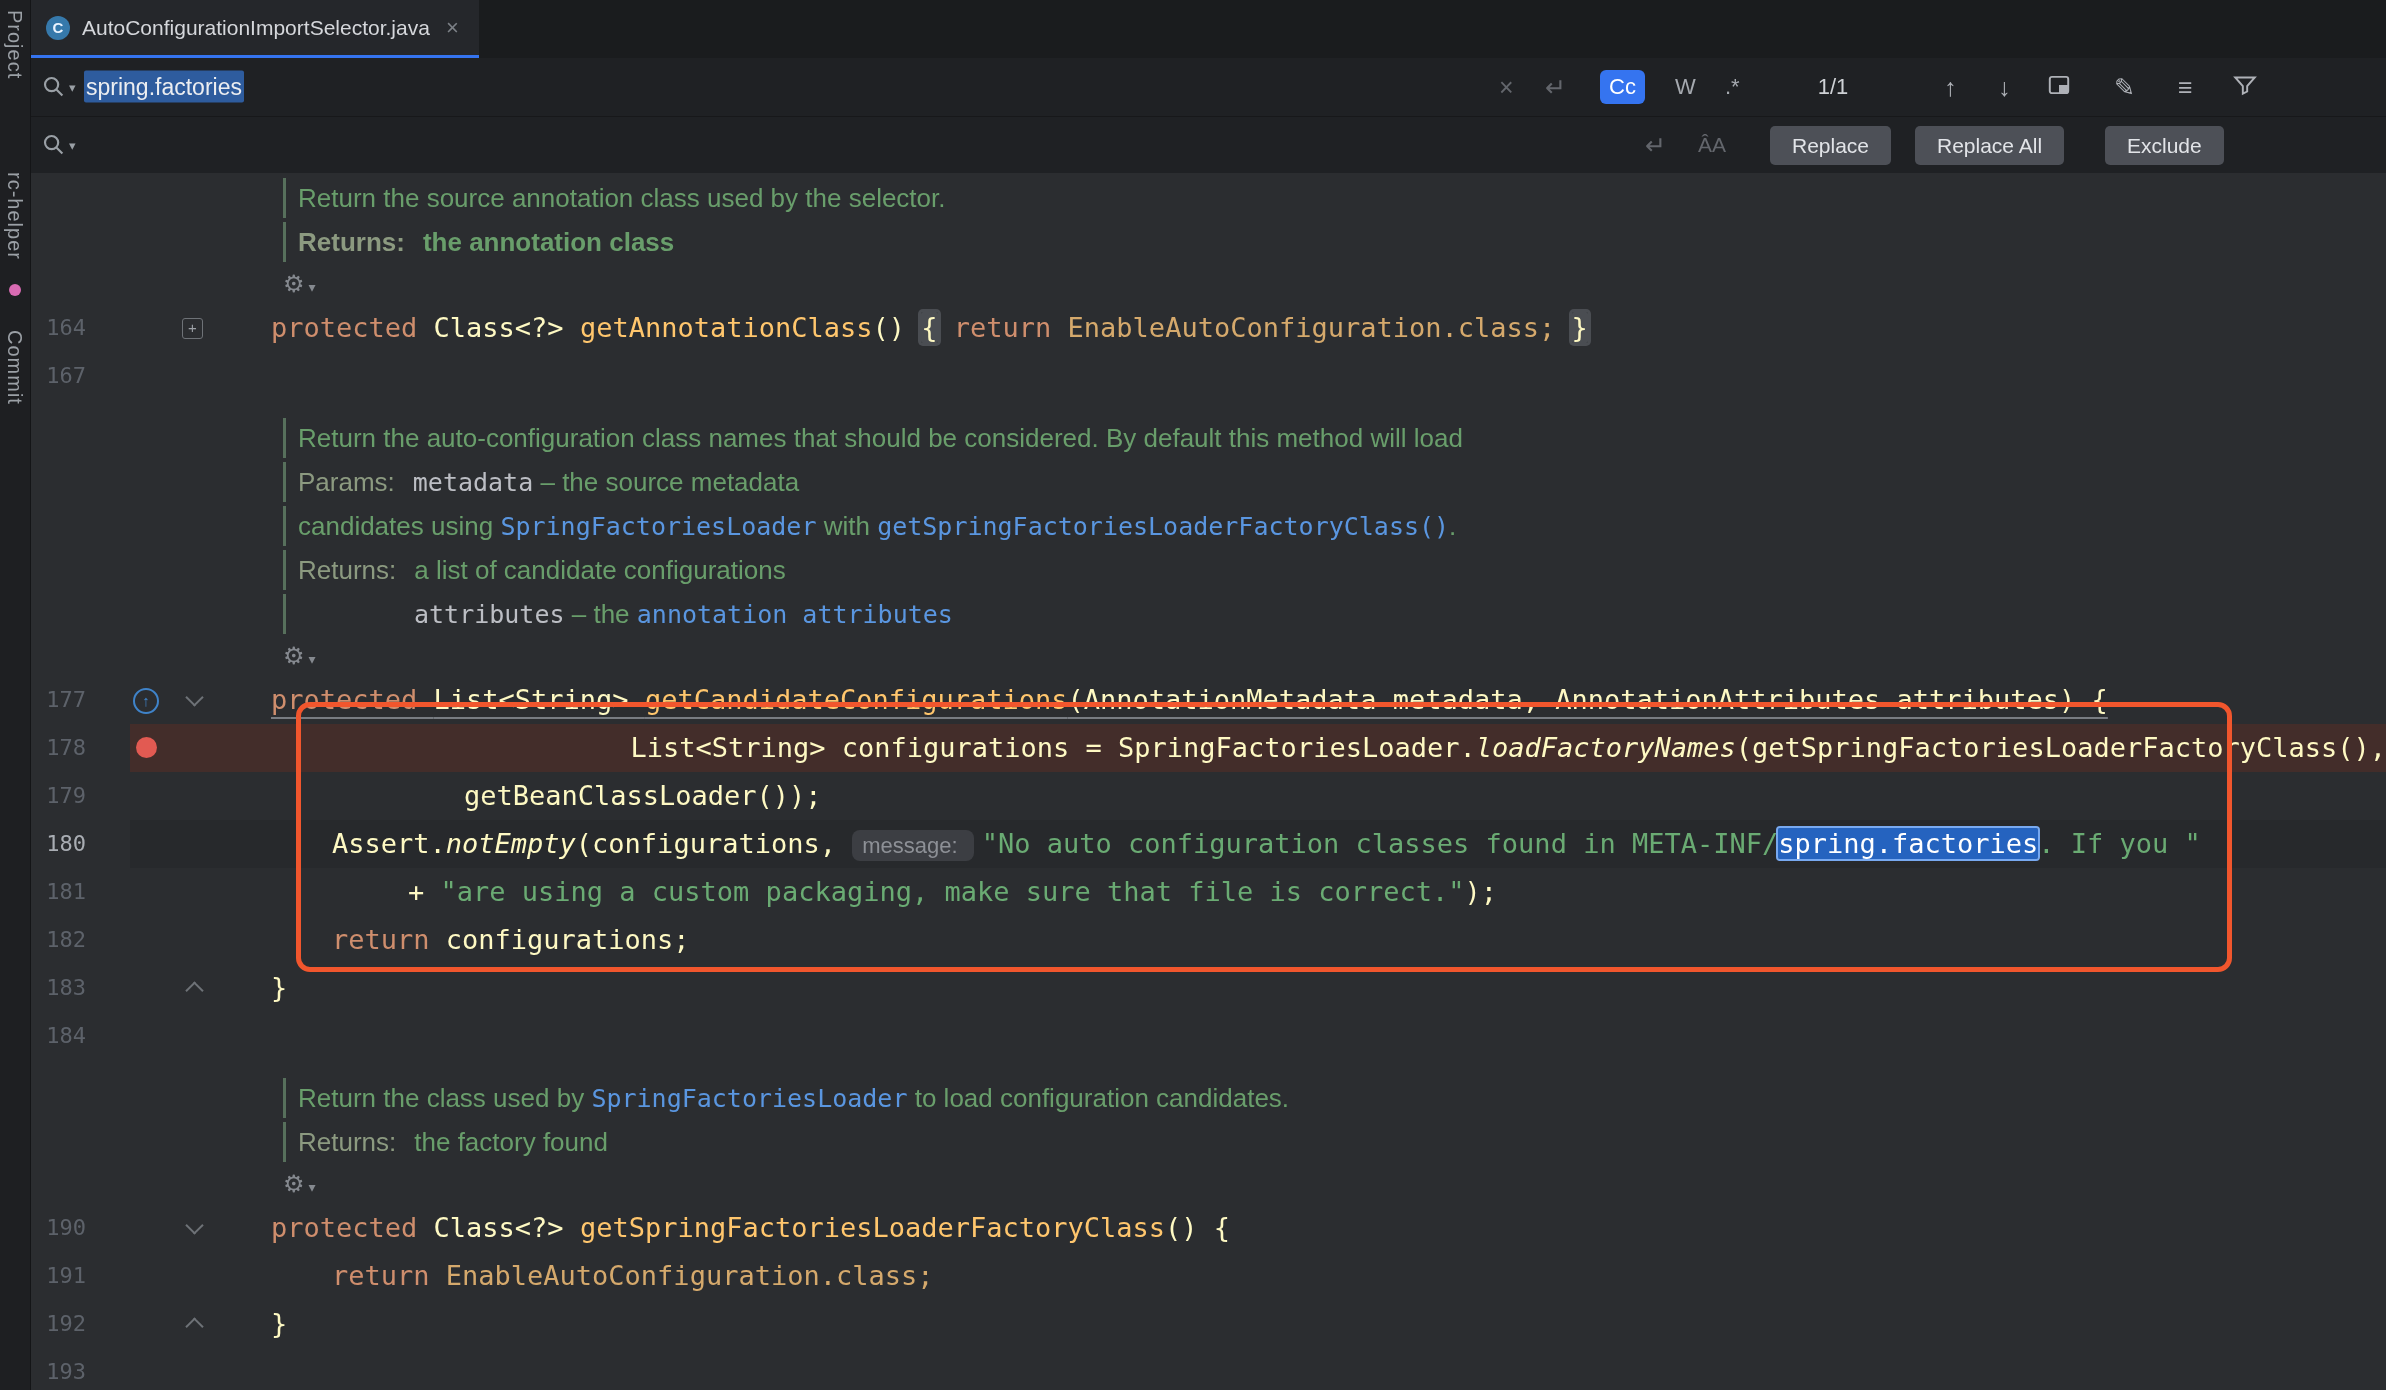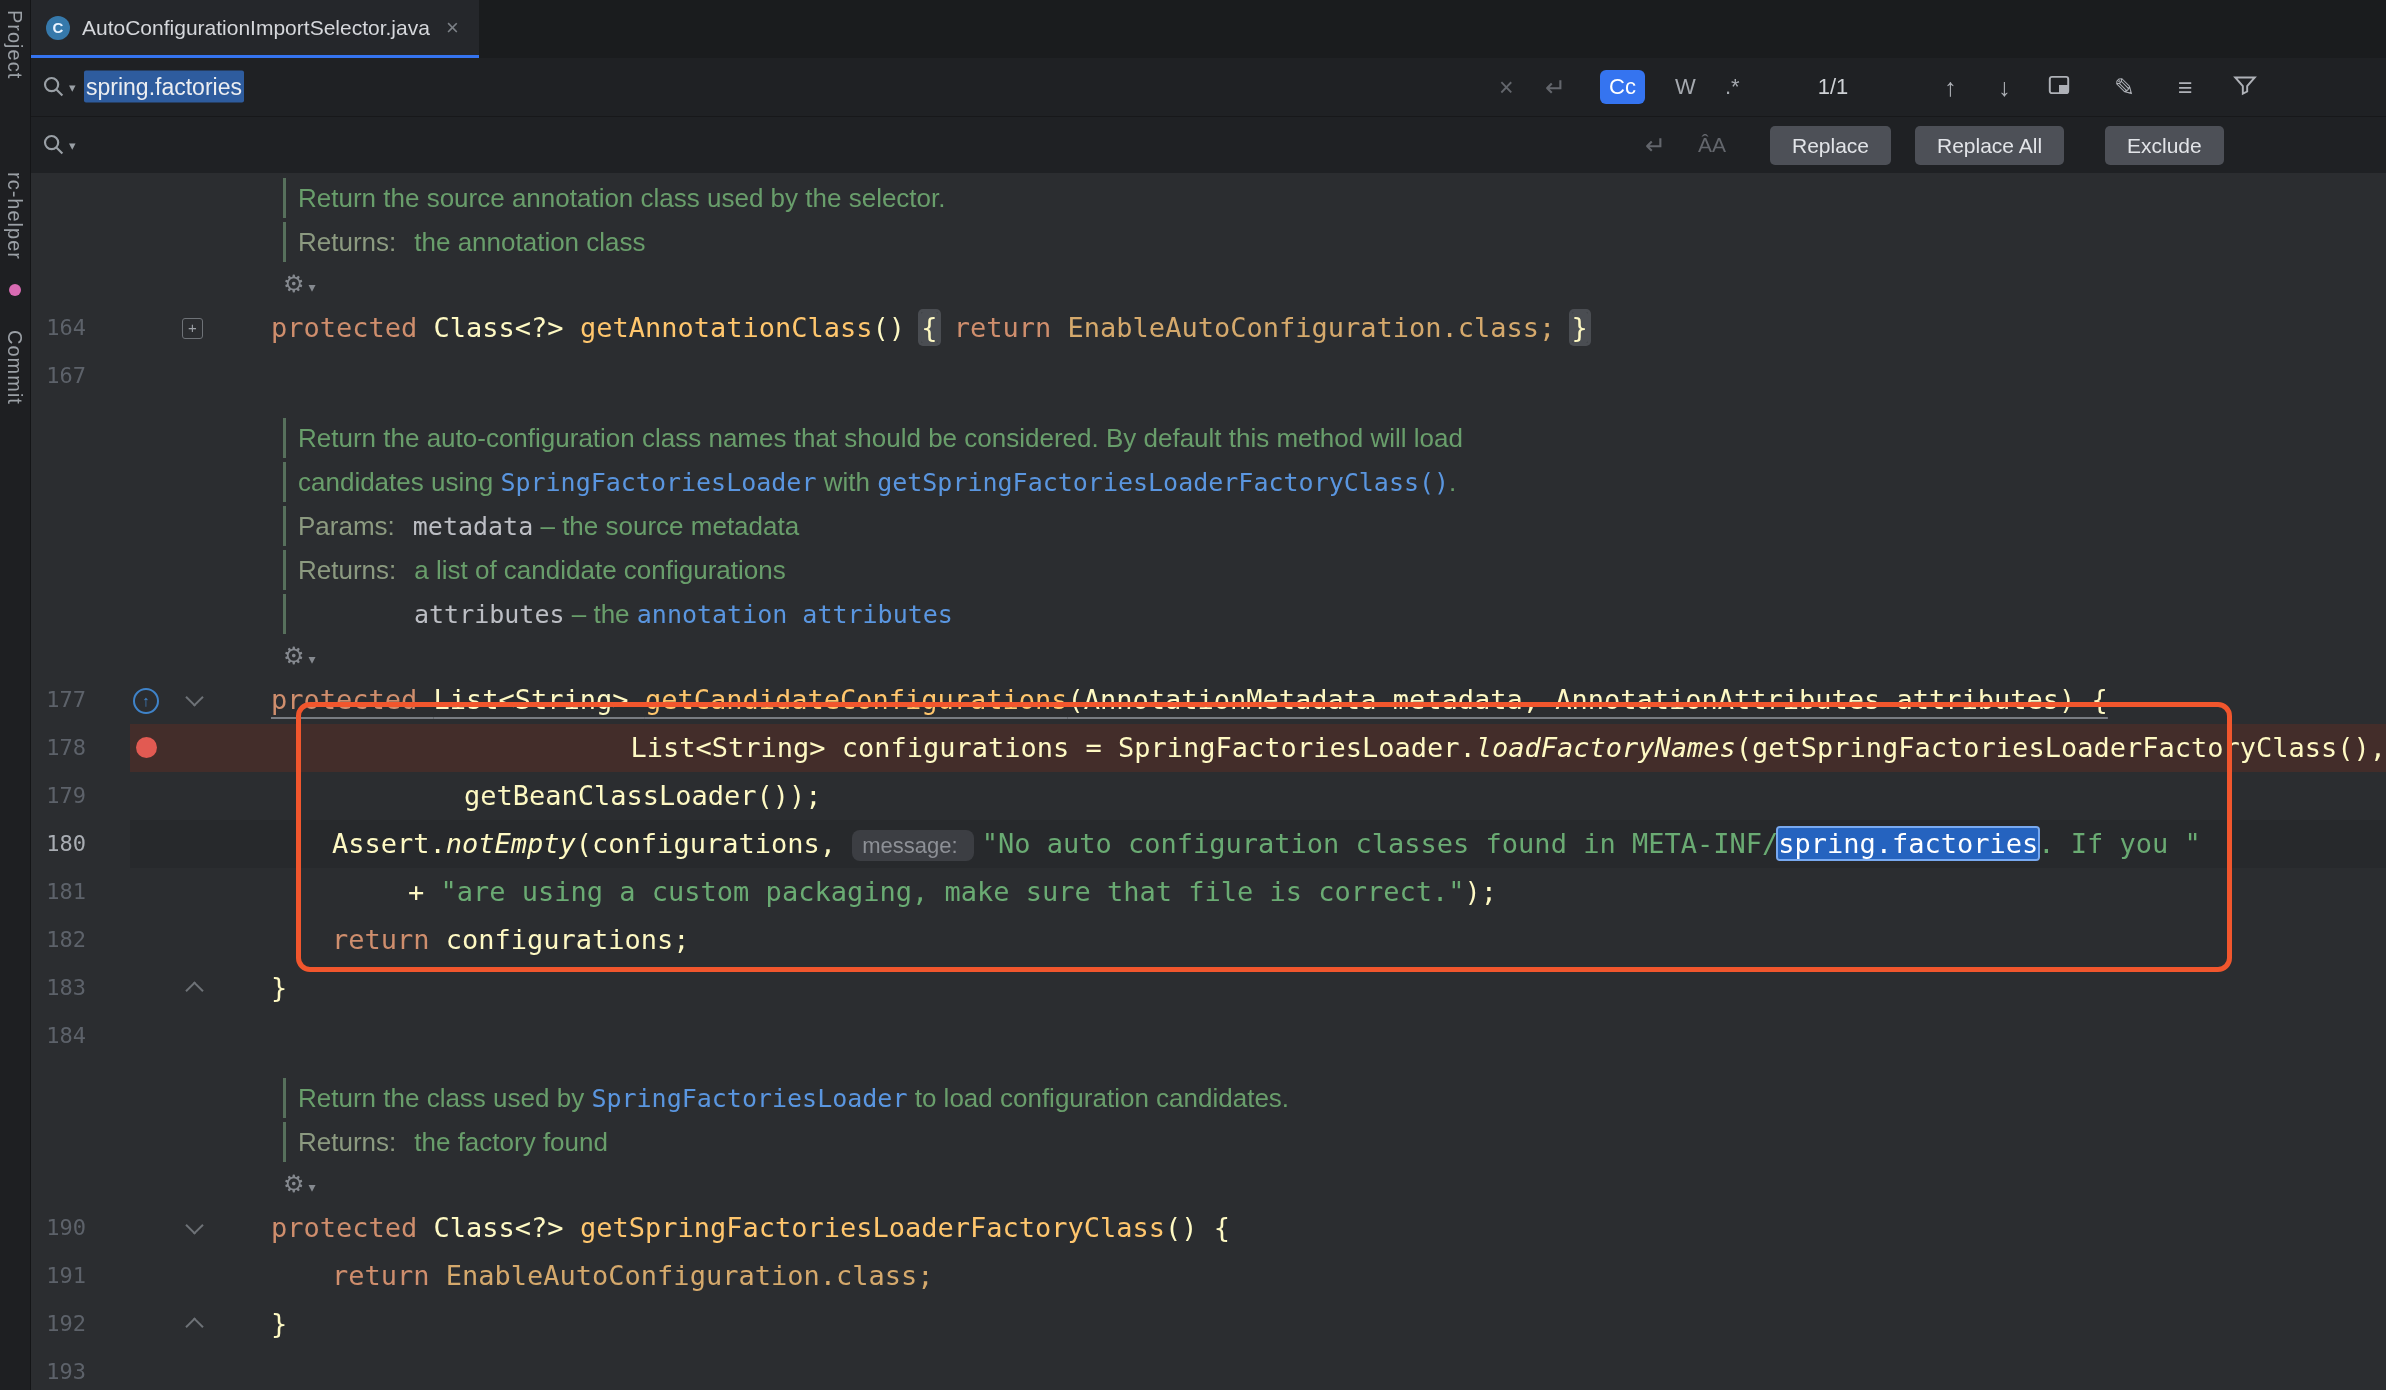--- a/index.html
+++ b/index.html
@@ -146,28 +146,28 @@
     <span class="abs ic dim" style="left:1615px">↵</span>
     <span class="abs ic dim" style="left:1668px;font-size:21px">ÂA</span>
     <button class="btn" style="left:1740px">Replace</button>
     <button class="btn" style="left:1885px">Replace All</button>
     <button class="btn" style="left:2075px">Exclude</button>
   </div>
 
   <div id="editor">
     <div id="editor-lines">
         <div class="line doc"><div class="bar"></div><div class="content" style="margin-left: 268px;"><span class="tk g">Return the source annotation class used by the selector.</span></div></div>
-        <div class="line doc"><div class="bar"></div><div class="content" style="margin-left: 268px;"><span class="tk gl">Returns:</span><span class="tk g">the annotation class</span></div></div>
+        <div class="line doc"><div class="bar"></div><div class="content" style="margin-left: 268px; font-weight: bold;"><span class="tk gl">Returns:</span><span class="tk g">the annotation class</span></div></div>
         <div class="line gear"><span class="gearw">⚙<span class="gchev">▾</span></span></div>
         <div class="line code"><span class="lnum">164</span><div class="pbox">+</div><div class="content" style="margin-left: 241px;"><span class="tk k">protected </span><span class="tk t">Class&lt;?&gt; </span><span class="tk d">getAnnotationClass</span><span class="tk t">() </span><span class="tk t bh">{</span><span class="tk t"> </span><span class="tk k">return </span><span class="tk cl">EnableAutoConfiguration.class;</span><span class="tk t"> </span><span class="tk t bh">}</span></div></div>
         <div class="line code"><span class="lnum">167</span></div>
         <div class="line spacer"></div>
         <div class="line doc"><div class="bar"></div><div class="content" style="margin-left: 268px;"><span class="tk g">Return the auto-configuration class names that should be considered. By default this method will load</span></div></div>
+        <div class="line doc"><div class="bar"></div><div class="content" style="margin-left: 268px;"><span class="tk gl">Params:</span><span class="tk dm">metadata</span><span class="tk g"> – the source metadata</span></div></div>
         <div class="line doc"><div class="bar"></div><div class="content" style="margin-left: 268px;"><span class="tk g">candidates using </span><span class="tk dc">SpringFactoriesLoader</span><span class="tk g"> with </span><span class="tk dc">getSpringFactoriesLoaderFactoryClass()</span><span class="tk g">.</span></div></div>
-        <div class="line doc"><div class="bar"></div><div class="content" style="margin-left: 268px;"><span class="tk gl">Params:</span><span class="tk dm">metadata</span><span class="tk g"> – the source metadata</span></div></div>
         <div class="line doc"><div class="bar"></div><div class="content" style="margin-left: 268px;"><span class="tk gl">Returns:</span><span class="tk g">a list of candidate configurations</span></div></div>
         <div class="line doc"><div class="bar"></div><div class="content" style="margin-left: 384px;"><span class="tk dm">attributes</span><span class="tk g"> – the </span><span class="tk dc">annotation attributes</span></div></div>
         <div class="line gear"><span class="gearw">⚙<span class="gchev">▾</span></span></div>
         <div class="line code"><span class="lnum">177</span><div class="ovr">↑</div><span class="chev down"></span><div class="content" style="margin-left: 241px;"><span class="tk k u">protected </span><span class="tk t u">List&lt;String&gt; </span><span class="tk d u">getCandidateConfigurations</span><span class="tk t u">(AnnotationMetadata metadata, AnnotationAttributes attributes) {</span></div></div>
         <div class="line code"><div class="band bp"></div><span class="lnum">178</span><div class="dot"></div><div class="content" style="margin-left: 302px; text-align: right;"><span class="tk t">List&lt;String&gt; configurations = SpringFactoriesLoader.</span><span class="tk t i">loadFactoryNames</span><span class="tk t">(getSpringFactoriesLoaderFactoryClass(),</span></div></div>
         <div class="line code"><span class="lnum">179</span><div class="content" style="margin-left: 434px;"><span class="tk t">getBeanClassLoader());</span></div></div>
         <div class="line code"><div class="band caret"></div><span class="lnum hl">180</span><div class="content" style="margin-left: 302px;"><span class="tk t">Assert.</span><span class="tk t i">notEmpty</span><span class="tk t">(configurations, </span><span class="tk h">message: </span><span class="tk s">"No auto configuration classes found in META-INF/</span><span class="tk s m">spring.factories</span><span class="tk s">. If you "</span></div></div>
         <div class="line code"><span class="lnum">181</span><div class="content" style="margin-left: 378px;"><span class="tk t">+ </span><span class="tk s">"are using a custom packaging, make sure that file is correct."</span><span class="tk t">);</span></div></div>
         <div class="line code"><span class="lnum">182</span><div class="content" style="margin-left: 302px;"><span class="tk k">return </span><span class="tk t">configurations;</span></div></div>
         <div class="line code"><span class="lnum">183</span><span class="chev up"></span><div class="content" style="margin-left: 241px;"><span class="tk t">}</span></div></div>

